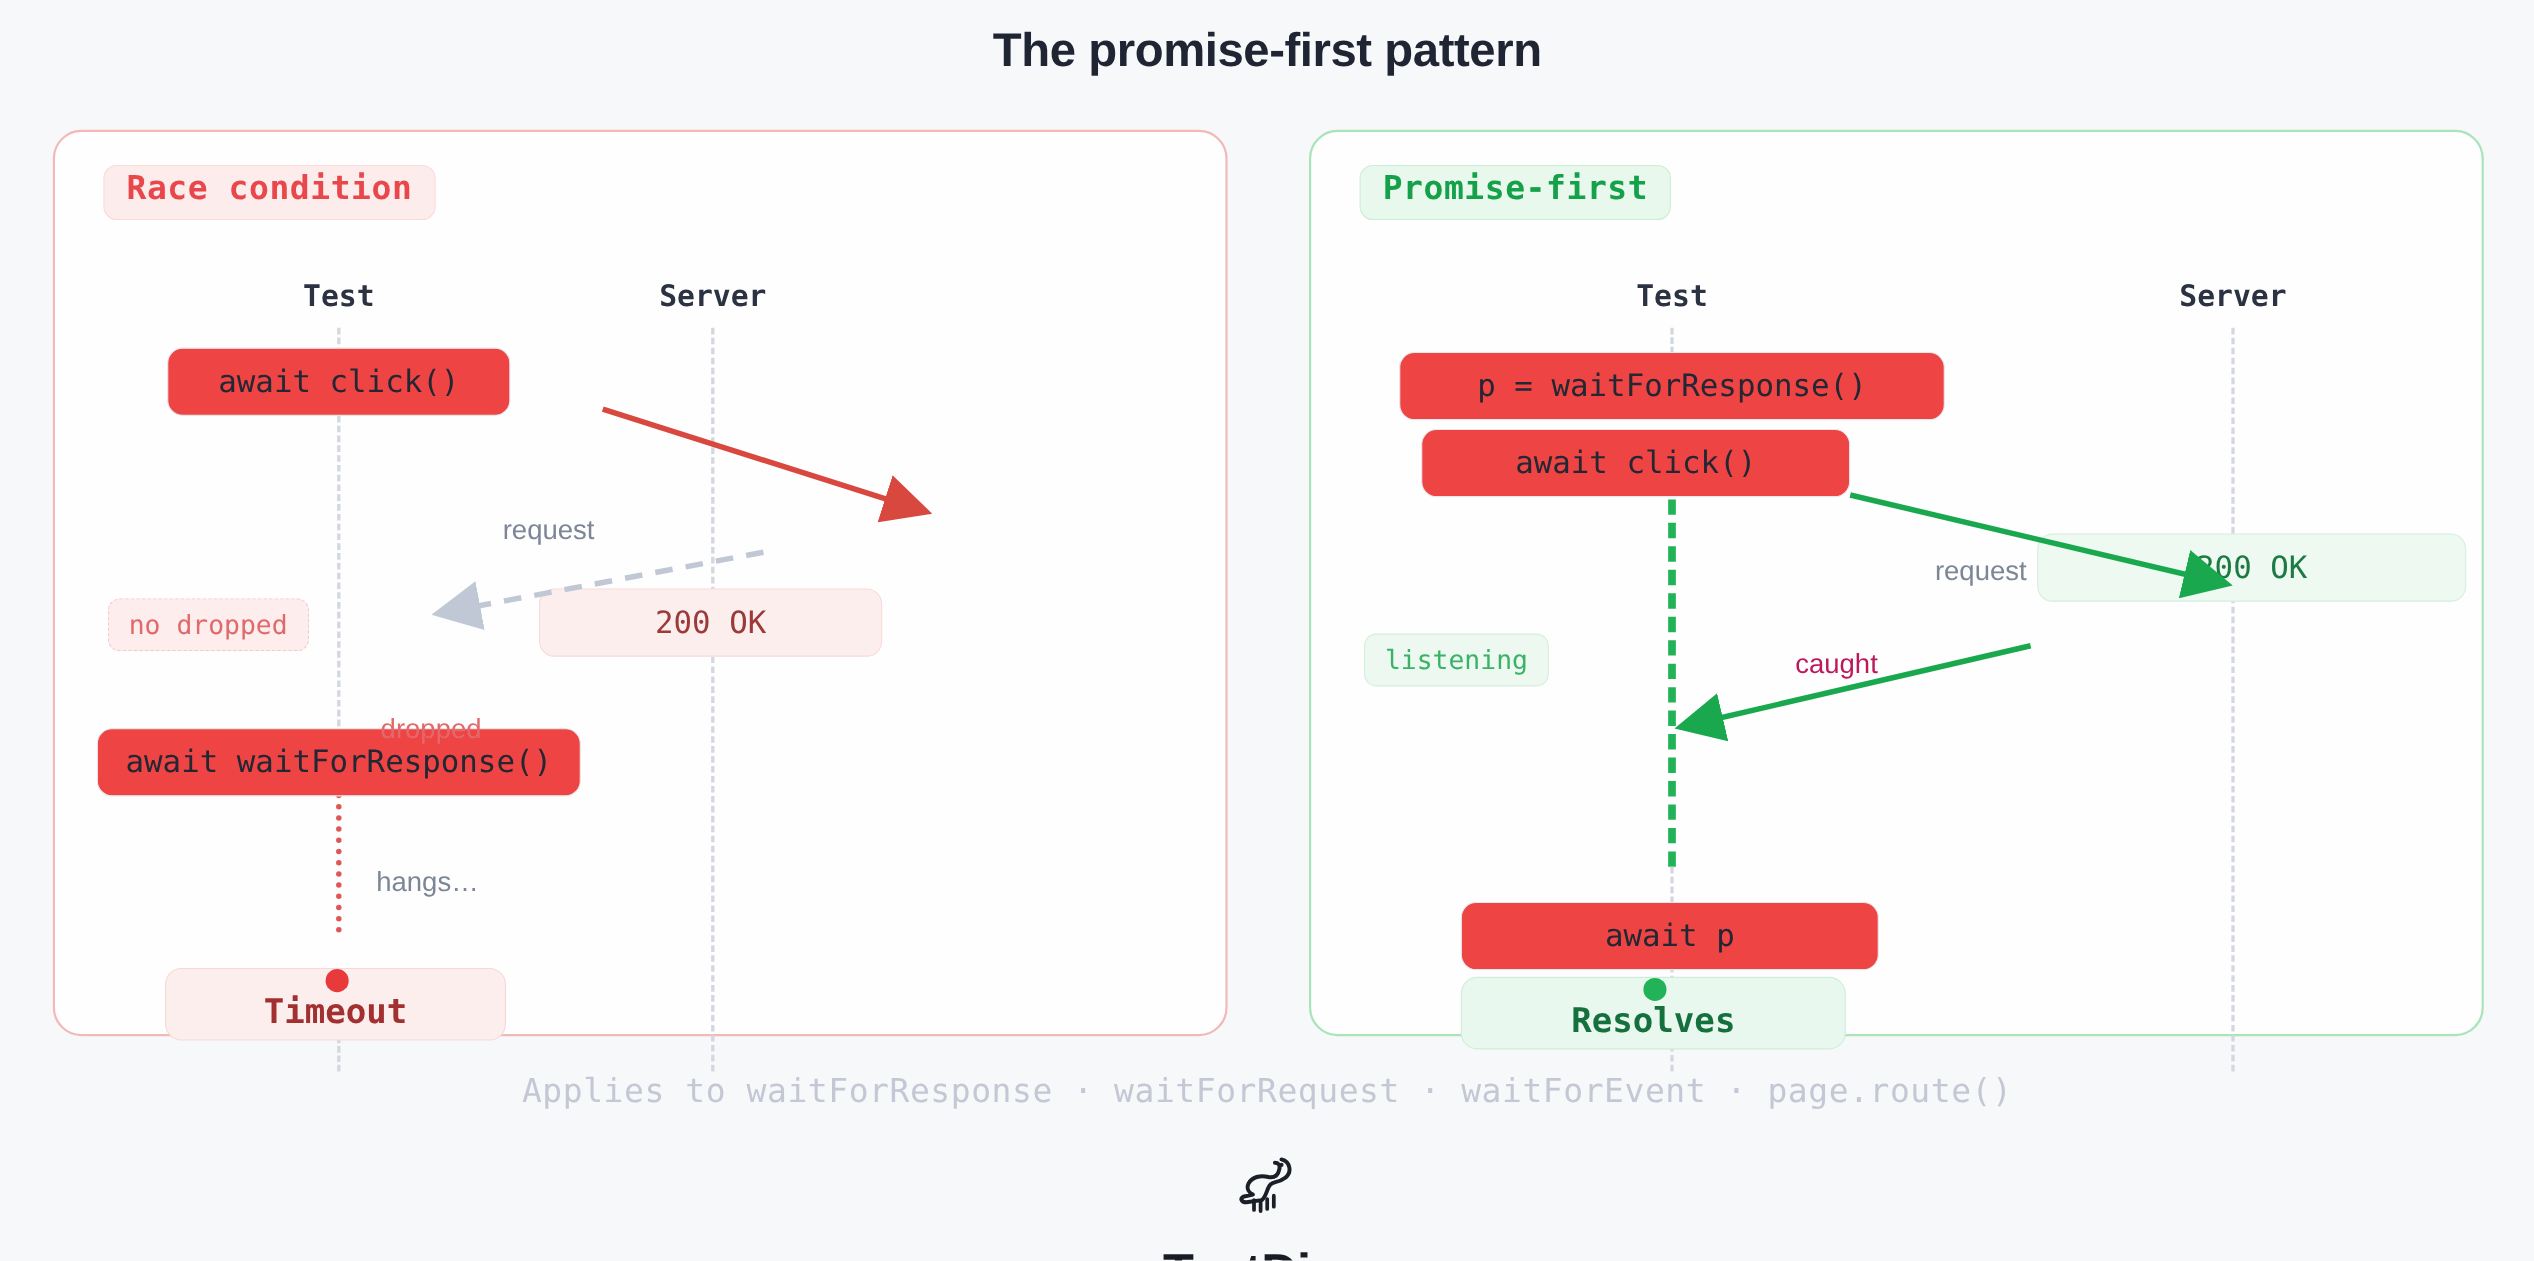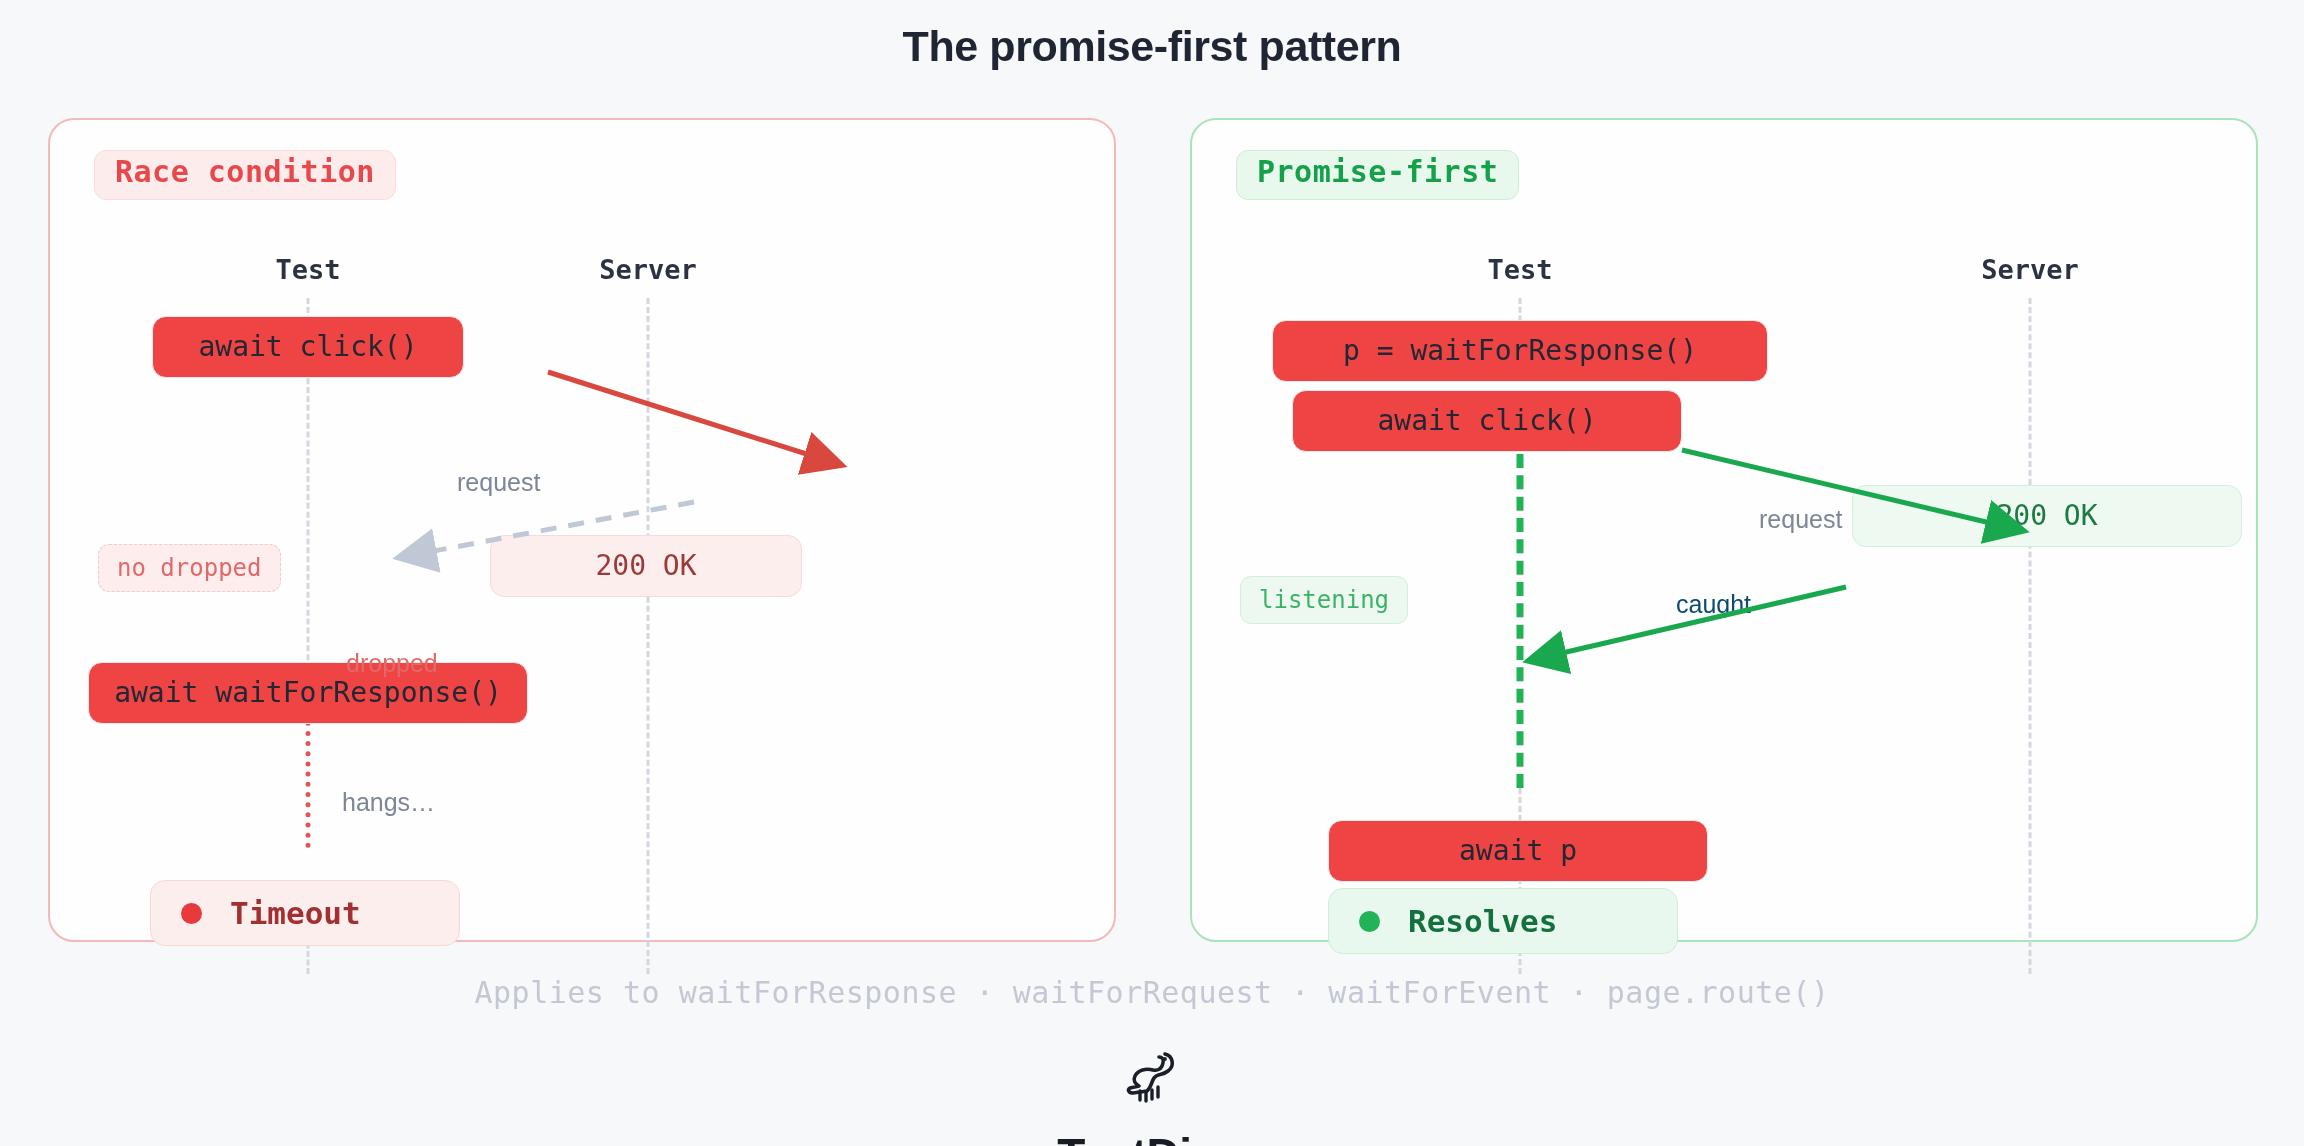--- a/index.html
+++ b/index.html
@@ -127,20 +127,21 @@
     position: absolute;
     box-sizing: border-box;
     height: 66px;
     border-radius: 15px;
     display: flex;
     align-items: center;
     font-family: "DejaVu Sans Mono", monospace;
     font-size: 31px;
     font-weight: bold;
     white-space: nowrap;
+    flex-direction: column;
   }
   .result .dot {
     width: 21px;
     height: 21px;
     border-radius: 50%;
     margin-left: 30px;
     margin-right: 28px;
     flex: none;
   }
   .result.fail  { background: #fdeeee; border: 1px solid #f7d8d8; color: #a23030; }
@@ -150,21 +151,21 @@
 
   
   .arrow-label {
     position: absolute;
     font-family: "Liberation Sans", sans-serif;
     font-size: 25px;
     white-space: nowrap;
   }
   .arrow-label.grey  { color: #7d8697; }
   .arrow-label.red   { color: #e2696b; }
-  .arrow-label.green { color: #0c4a6e; margin-left: 44px; }
+  .arrow-label.green { color: #be185d; }
 
   
   .arrows {
     position: absolute;
     left: 0;
     top: 0;
     width: 2304px;
     height: 1146px;
     pointer-events: none;
   }

